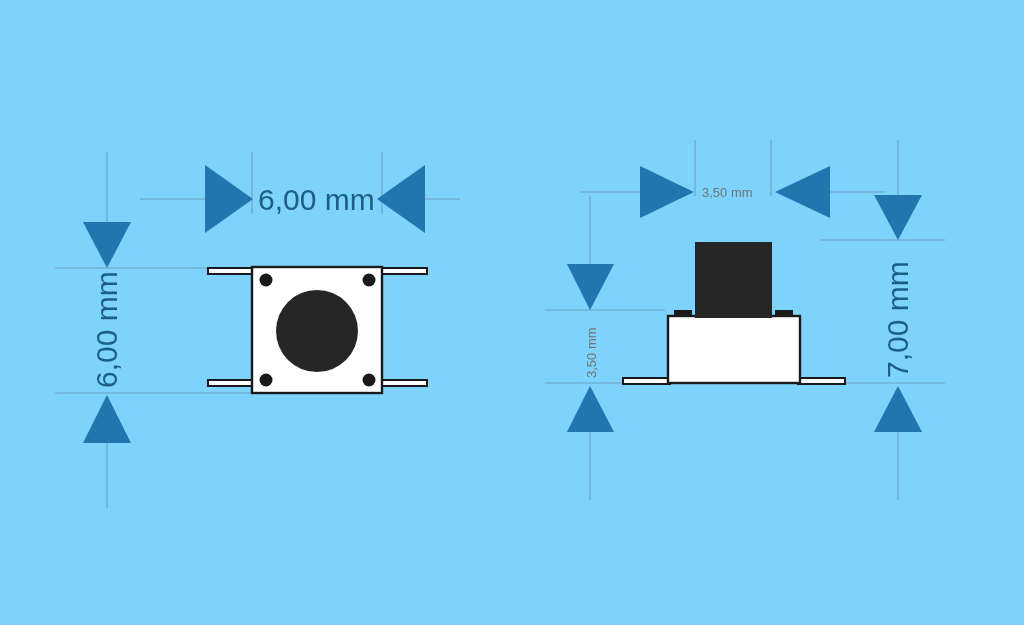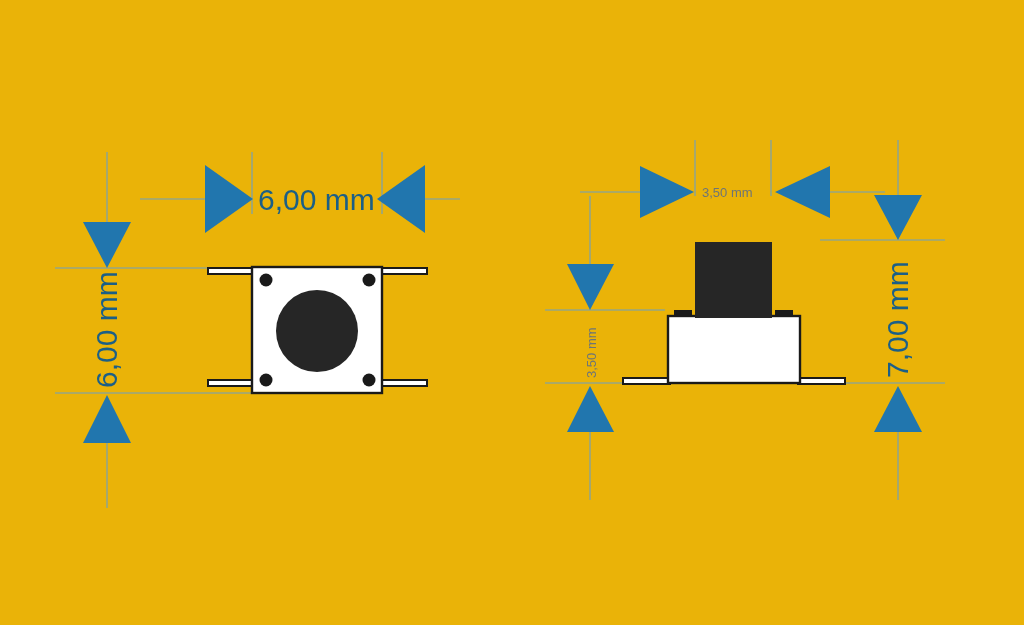--- a/index.html
+++ b/index.html
@@ -7,21 +7,21 @@
     padding: 0;
     background: #ffffff;
   }
   body {
     font-family: "Liberation Sans", sans-serif;
   }
   #canvas {
     position: relative;
     width: 1024px;
     height: 625px;
-    background: #eab308;
+    background: #7dd3fc;
     overflow: hidden;
   }
   svg.drawing {
     position: absolute;
     left: 0;
     top: 0;
     width: 1024px;
     height: 625px;
     display: block;
   }

